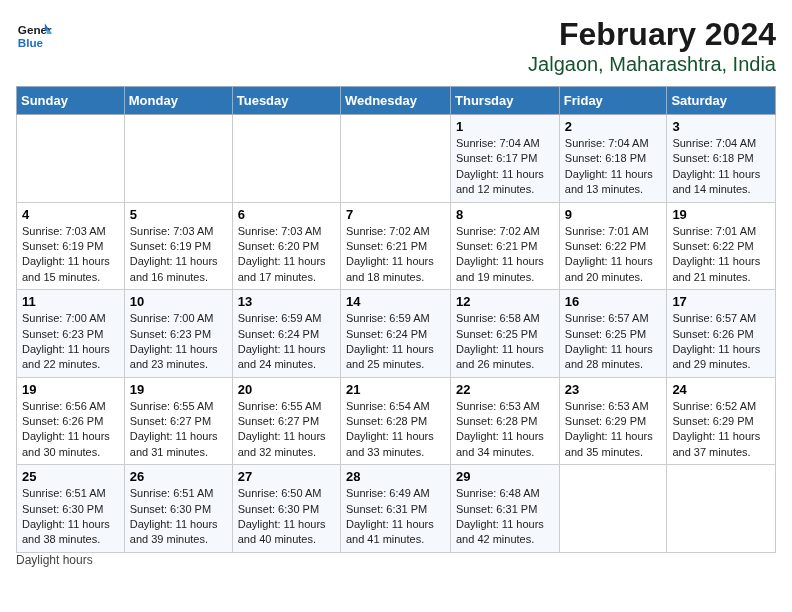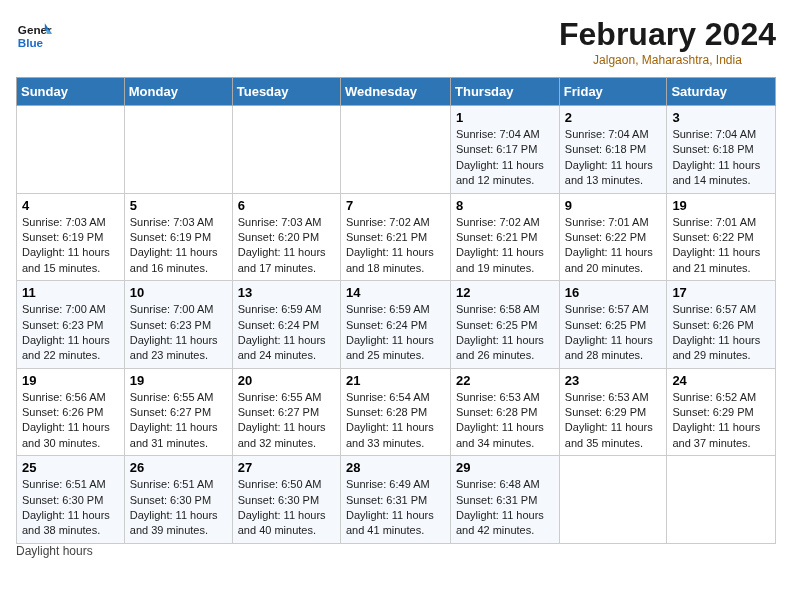--- a/index.html
+++ b/index.html
@@ -19,30 +19,30 @@
     .logo {
       display: flex;
       align-items: center;
       gap: 4px;
     }
     .logo-icon {
       width: 36px;
       height: 36px;
     }
     .title-section {
-      text-align: center;
+      text-align: right;
     }
     .main-title {
       font-size: 32px;
       font-weight: bold;
       color: #1a1a1a;
     }
     .subtitle {
-      font-size: 12px;
-      color: #a16207;
+      font-size: 20px;
+      color: #14532d;
     }
     table {
       width: 100%;
       border-collapse: collapse;
       font-size: 11px;
     }
     thead tr th {
       background-color: #2e75b6;
       color: #fff;
       padding: 6px 4px;

